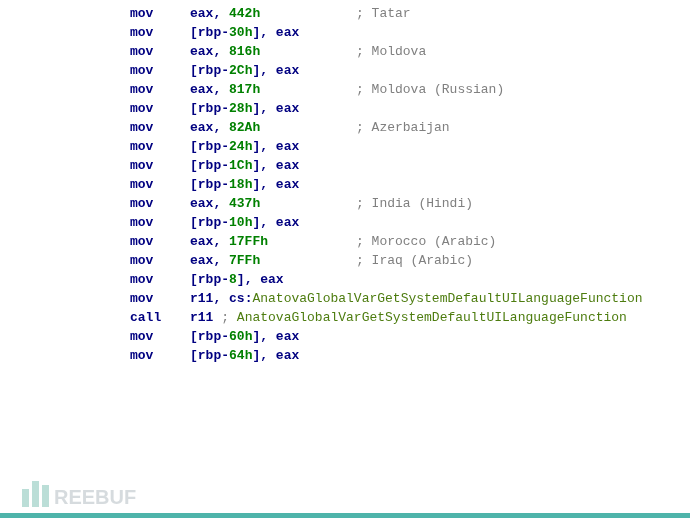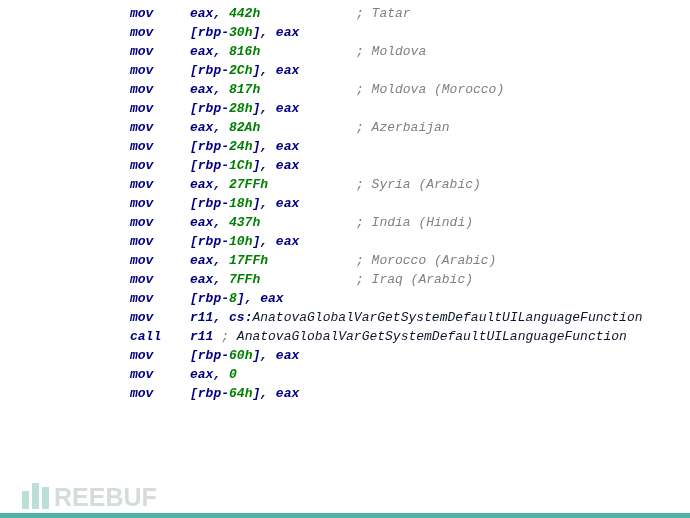--- a/index.html
+++ b/index.html
@@ -9,21 +9,20 @@
       font-family: Consolas, 'Courier New', monospace;
       font-size: 13px;
       line-height: 19px;
       width: 690px;
       height: 518px;
       position: relative;
       overflow: hidden;
     }
     .code-area {
       padding: 4px 12px 0 0;
-      font-style: italic;
     }
     .line {
       white-space: pre;
       height: 19px;
     }
     .mnem {
       display: inline-block;
       width: 60px;
       padding-left: 130px;
       color: #000080;
@@ -35,21 +34,21 @@
     }
     .punct {
       color: #000080;
       font-weight: bold;
     }
     .num {
       color: #008000;
       font-weight: bold;
     }
     .sym {
-      color: #0f172a;
+      color: #4d7c0f;
     }
     .cmt {
       color: #808080;
     }
     .cursor {
       display: inline-block;
       width: 1px;
       height: 15px;
       background: #000;
       margin-left: 2px;
@@ -61,21 +60,21 @@
       left: 0;
       width: 690px;
       height: 5px;
       background: #4eb4aa;
     }
     .watermark {
       position: absolute;
       left: 10px;
       bottom: 8px;
       font-family: Arial, sans-serif;
-      font-size: 25px;
+      font-size: 20px;
       font-weight: bold;
       color: rgba(180, 190, 195, 0.55);
       letter-spacing: 0px;
       padding-left: 12px;
     }
     .watermark .bars {
       display: inline-block;
       vertical-align: -3px;
       margin-right: 2px;
     }
@@ -100,36 +99,34 @@
     }
   </style>
 </head>
 <body>
 
 <div class="code-area" id="listing">
     <div class="line"><span class="mnem">mov</span><span class="opcol"><span class="reg">eax</span><span class="punct">, </span><span class="num">442h</span></span><span class="cmt">; Tatar</span></div>
     <div class="line"><span class="mnem">mov</span><span class="opcol-wide"><span class="punct">[</span><span class="reg">rbp</span><span class="punct">-</span><span class="num">30h</span><span class="punct">], </span><span class="reg">eax</span></span></div>
     <div class="line"><span class="mnem">mov</span><span class="opcol"><span class="reg">eax</span><span class="punct">, </span><span class="num">816h</span></span><span class="cmt">; Moldova</span></div>
     <div class="line"><span class="mnem">mov</span><span class="opcol-wide"><span class="punct">[</span><span class="reg">rbp</span><span class="punct">-</span><span class="num">2Ch</span><span class="punct">], </span><span class="reg">eax</span></span></div>
-    <div class="line"><span class="mnem">mov</span><span class="opcol"><span class="reg">eax</span><span class="punct">, </span><span class="num">817h</span></span><span class="cmt">; Moldova (Morocco)</span></div>
+    <div class="line"><span class="mnem">mov</span><span class="opcol"><span class="reg">eax</span><span class="punct">, </span><span class="num">817h</span></span><span class="cmt">; Moldova (Russian)</span></div>
     <div class="line"><span class="mnem">mov</span><span class="opcol-wide"><span class="punct">[</span><span class="reg">rbp</span><span class="punct">-</span><span class="num">28h</span><span class="punct">], </span><span class="reg">eax</span></span></div>
     <div class="line"><span class="mnem">mov</span><span class="opcol"><span class="reg">eax</span><span class="punct">, </span><span class="num">82Ah</span></span><span class="cmt">; Azerbaijan</span></div>
     <div class="line"><span class="mnem">mov</span><span class="opcol-wide"><span class="punct">[</span><span class="reg">rbp</span><span class="punct">-</span><span class="num">24h</span><span class="punct">], </span><span class="reg">eax</span></span></div>
     <div class="line"><span class="mnem">mov</span><span class="opcol-wide"><span class="punct">[</span><span class="reg">rbp</span><span class="punct">-</span><span class="num">1Ch</span><span class="punct">], </span><span class="reg">eax</span></span></div>
-    <div class="line"><span class="mnem">mov</span><span class="opcol"><span class="reg">eax</span><span class="punct">, </span><span class="num">27FFh</span></span><span class="cmt">; Syria (Arabic)</span></div>
     <div class="line"><span class="mnem">mov</span><span class="opcol-wide"><span class="punct">[</span><span class="reg">rbp</span><span class="punct">-</span><span class="num">18h</span><span class="punct">], </span><span class="reg">eax</span></span></div>
     <div class="line"><span class="mnem">mov</span><span class="opcol"><span class="reg">eax</span><span class="punct">, </span><span class="num">437h</span></span><span class="cmt">; India (Hindi)</span></div>
     <div class="line"><span class="mnem">mov</span><span class="opcol-wide"><span class="punct">[</span><span class="reg">rbp</span><span class="punct">-</span><span class="num">10h</span><span class="punct">], </span><span class="reg">eax</span></span></div>
     <div class="line"><span class="mnem">mov</span><span class="opcol"><span class="reg">eax</span><span class="punct">, </span><span class="num">17FFh</span></span><span class="cmt">; Morocco (Arabic)</span></div>
     <div class="line"><span class="mnem">mov</span><span class="opcol"><span class="reg">eax</span><span class="punct">, </span><span class="num">7FFh</span></span><span class="cmt">; Iraq (Arabic)</span></div>
     <div class="line"><span class="mnem">mov</span><span class="opcol-wide"><span class="punct">[</span><span class="reg">rbp</span><span class="punct">-</span><span class="num">8</span><span class="punct">], </span><span class="reg">eax</span></span></div>
     <div class="line"><span class="mnem">mov</span><span class="opcol-wide"><span class="reg">r11</span><span class="punct">, </span><span class="reg">cs</span><span class="punct">:</span><span class="sym">AnatovaGlobalVarGetSystemDefaultUILanguageFunction</span></span></div>
     <div class="line"><span class="mnem">call</span><span class="opcol-wide"><span class="reg">r11</span> <span class="cmt">; </span><span class="sym">AnatovaGlobalVarGetSystemDefaultUILanguageFunction</span></span></div>
     <div class="line"><span class="mnem">mov</span><span class="opcol-wide"><span class="punct">[</span><span class="reg">rbp</span><span class="punct">-</span><span class="num">60h</span><span class="punct">], </span><span class="reg">eax</span></span></div>
-    <div class="line"><span class="mnem">mov</span><span class="opcol-wide"><span class="reg">eax</span><span class="punct">, </span><span class="num">0</span></span></div>
     <div class="line"><span class="mnem">mov</span><span class="opcol-wide"><span class="punct">[</span><span class="reg">rbp</span><span class="punct">-</span><span class="num">64h</span><span class="punct">], </span><span class="reg">eax</span></span></div>
   </div>
 
 <div class="watermark">
   <span class="bars">
     <span class="b1"></span><span class="b2"></span><span class="b3"></span>
   </span><span>REEBUF</span>
 </div>
 
 <div class="bottom-border"></div>

